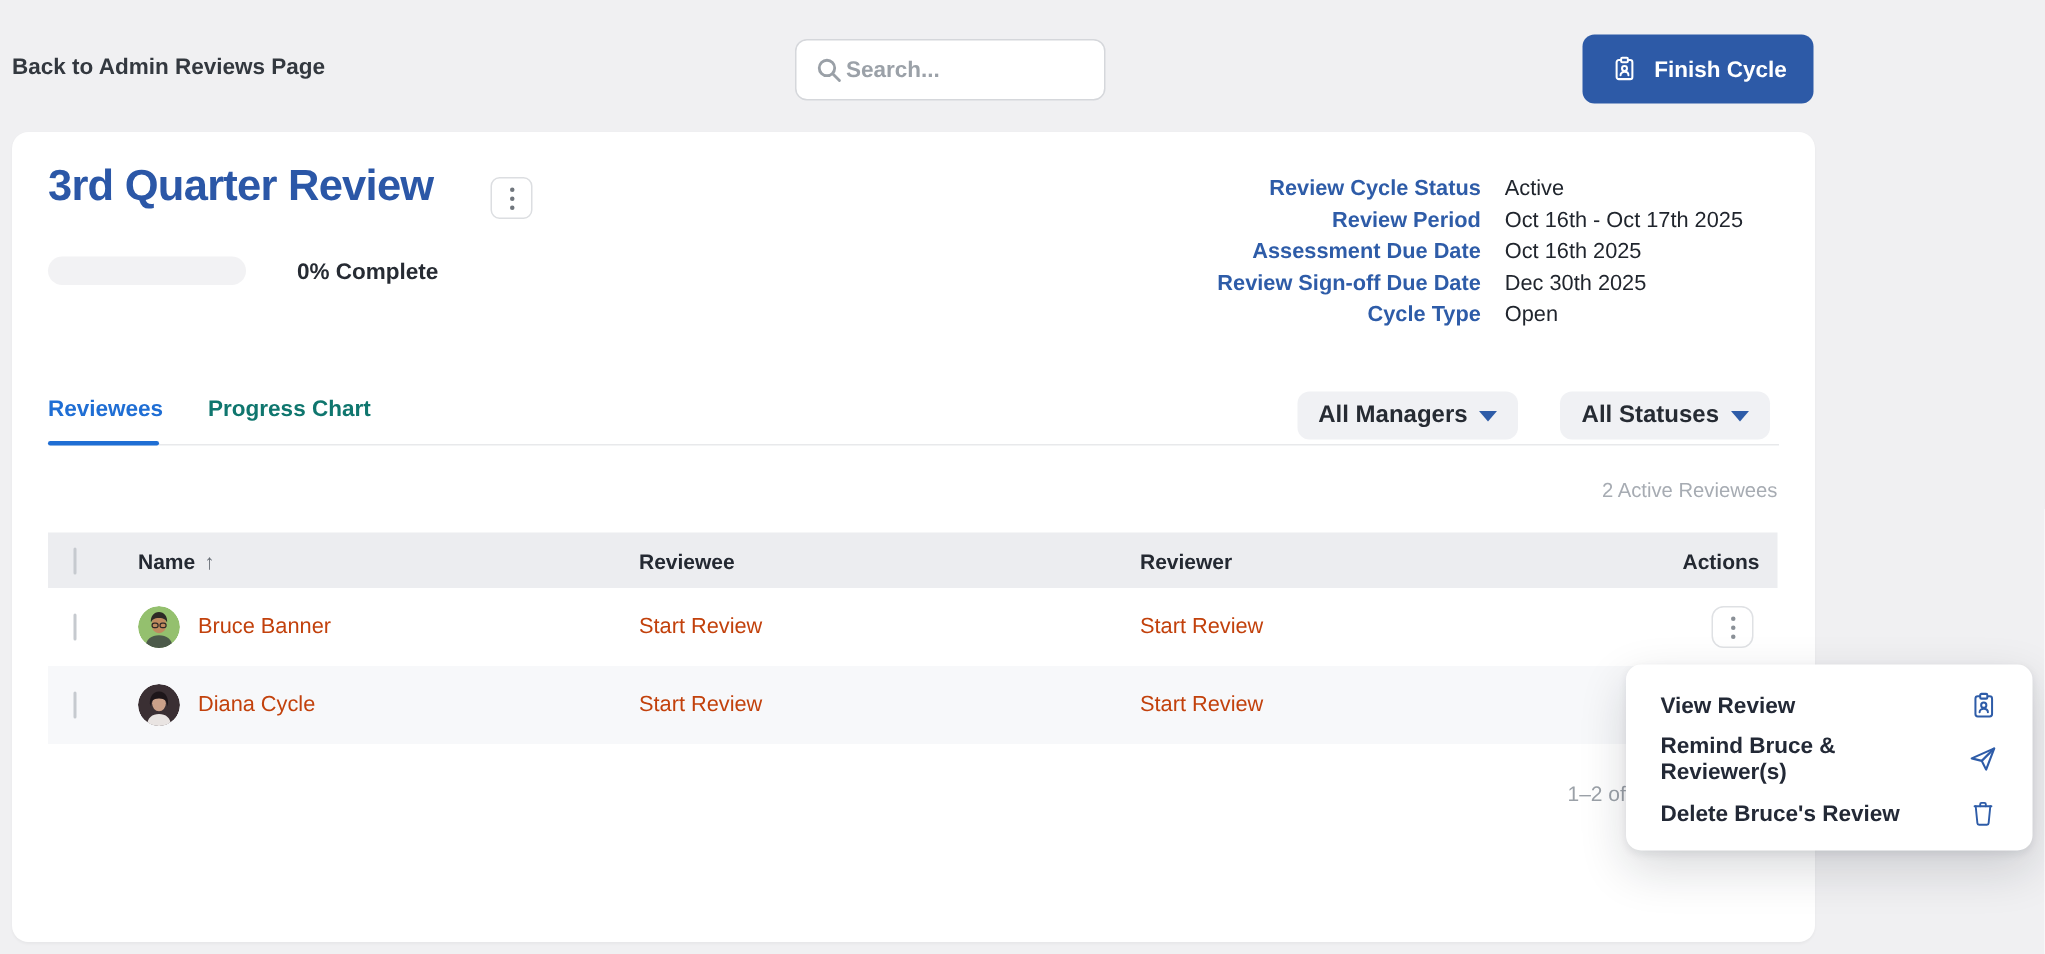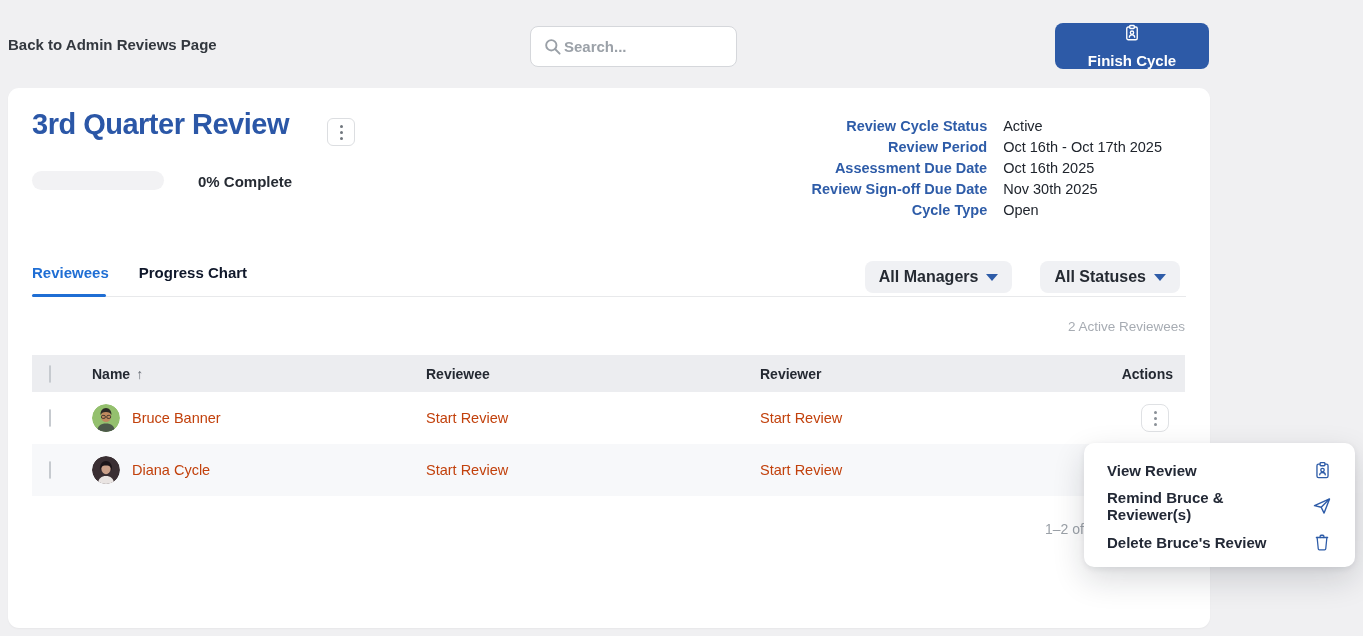--- a/index.html
+++ b/index.html
@@ -9,42 +9,42 @@
   .canvas { position:absolute; inset:0; width:1363px; height:636px; }
 
   
   .back-link { position:absolute; left:8px; top:36px; font-size:15px; font-weight:700; color:#33383f; cursor:pointer; }
   .search-box { position:absolute; left:530px; top:26px; width:207px; height:41px; background:#fff;
     border:1px solid #d5d7db; border-radius:8px; display:flex; align-items:center; padding:0 12px; gap:2px; }
   .search-box input { border:none; outline:none; flex:1; font-size:15px; font-weight:600; color:#444; background:transparent; font-family:"Liberation Sans",sans-serif; }
   .search-box input::placeholder { color:#9ba1a8; font-weight:600; }
   .btn-primary { position:absolute; left:1055px; top:23px; width:154px; height:46px; background:#2d5aa7; border:none;
     border-radius:8px; color:#fff; font-size:15px; font-weight:700; display:flex; align-items:center; justify-content:center;
-    gap:10px; cursor:pointer; font-family:"Liberation Sans",sans-serif;flex-direction:column; }
+    gap:10px; cursor:pointer; font-family:"Liberation Sans",sans-serif; }
 
   
   .card { position:absolute; left:8px; top:88px; width:1202px; height:540px; background:#fff; border-radius:11px;
     box-shadow:0 1px 2px rgba(0,0,0,.04); }
 
   .cycle-title { position:absolute; left:24px; top:20px; font-size:29px; font-weight:700; letter-spacing:-0.5px; color:#2b57a7; }
   .title-kebab { position:absolute; left:319px; top:30px; width:28px; height:28px; border:1px solid #dcdee1; border-radius:6px;
     background:#fff; display:flex; flex-direction:column; align-items:center; justify-content:center; gap:3px; cursor:pointer; }
   .dot { width:3px; height:3px; border-radius:50%; background:#70767d; }
 
   .progress-track { position:absolute; left:24px; top:83px; width:132px; height:19px; background:#f2f2f4; border-radius:10px; overflow:hidden; }
   .progress-fill { height:100%; background:#2d5aa7; border-radius:10px; width:0; }
   .progress-label { position:absolute; left:166px; top:85px; font-size:15px; font-weight:600; color:#262b33;margin-left:24px; }
 
   .details { position:absolute; top:28px; right:48px; display:grid; grid-template-columns:auto auto; column-gap:16px; }
   .details .lbl { text-align:right; font-size:14.5px; line-height:21px; font-weight:700; color:#2e5ca8; }
   .details .val { text-align:left; font-size:14.5px; line-height:21px; color:#20252d; }
 
   
   .tabs { position:absolute; left:24px; top:176px; display:flex; gap:30px; }
-  .tab { font-size:15px; font-weight:700; color:#0f172a; cursor:pointer; padding-bottom:14px; }
+  .tab { font-size:15px; font-weight:700; color:#0f766e; cursor:pointer; padding-bottom:14px; }
   .tab.active { color:#1f6ed4; }
   .tab-underline { position:absolute; left:24px; top:206px; width:74px; height:3px; background:#1f6ed4; border-radius:2px; z-index:2; }
   .tabs-divider { position:absolute; left:24px; right:24px; top:208px; height:1px; background:#e8e9eb; }
 
   .filters { position:absolute; right:30px; top:173px; display:flex; gap:28px; }
   .pill { height:32px; background:#f0f1f4; border:none; border-radius:8px; display:flex; align-items:center; gap:8px;
     padding:0 14px; font-size:16px; font-weight:600; color:#262b33; cursor:pointer; font-family:"Liberation Sans",sans-serif; }
   .caret { width:0; height:0; border-left:6px solid transparent; border-right:6px solid transparent; border-top:7px solid #2e5ca8; }
 
   .active-count { position:absolute; right:25px; top:231px; font-size:13.5px; color:#a7acb3; }
@@ -121,21 +121,21 @@
     <div class="progress-label">0% Complete</div>
 
     <div class="details">
       <div class="lbl">Review Cycle Status</div>
       <div class="val">Active</div>
       <div class="lbl">Review Period</div>
       <div class="val">Oct 16th - Oct 17th 2025</div>
       <div class="lbl">Assessment Due Date</div>
       <div class="val">Oct 16th 2025</div>
       <div class="lbl">Review Sign-off Due Date</div>
-      <div class="val">Nov 30th 2025</div>
+      <div class="val">Dec 30th 2025</div>
       <div class="lbl">Cycle Type</div>
       <div class="val">Open</div>
     </div>
 
     <div class="tabs">
       <div class="tab active">Reviewees</div>
       <div class="tab">Progress Chart</div>
     </div>
     <div class="tab-underline"></div>
     <div class="tabs-divider"></div>

